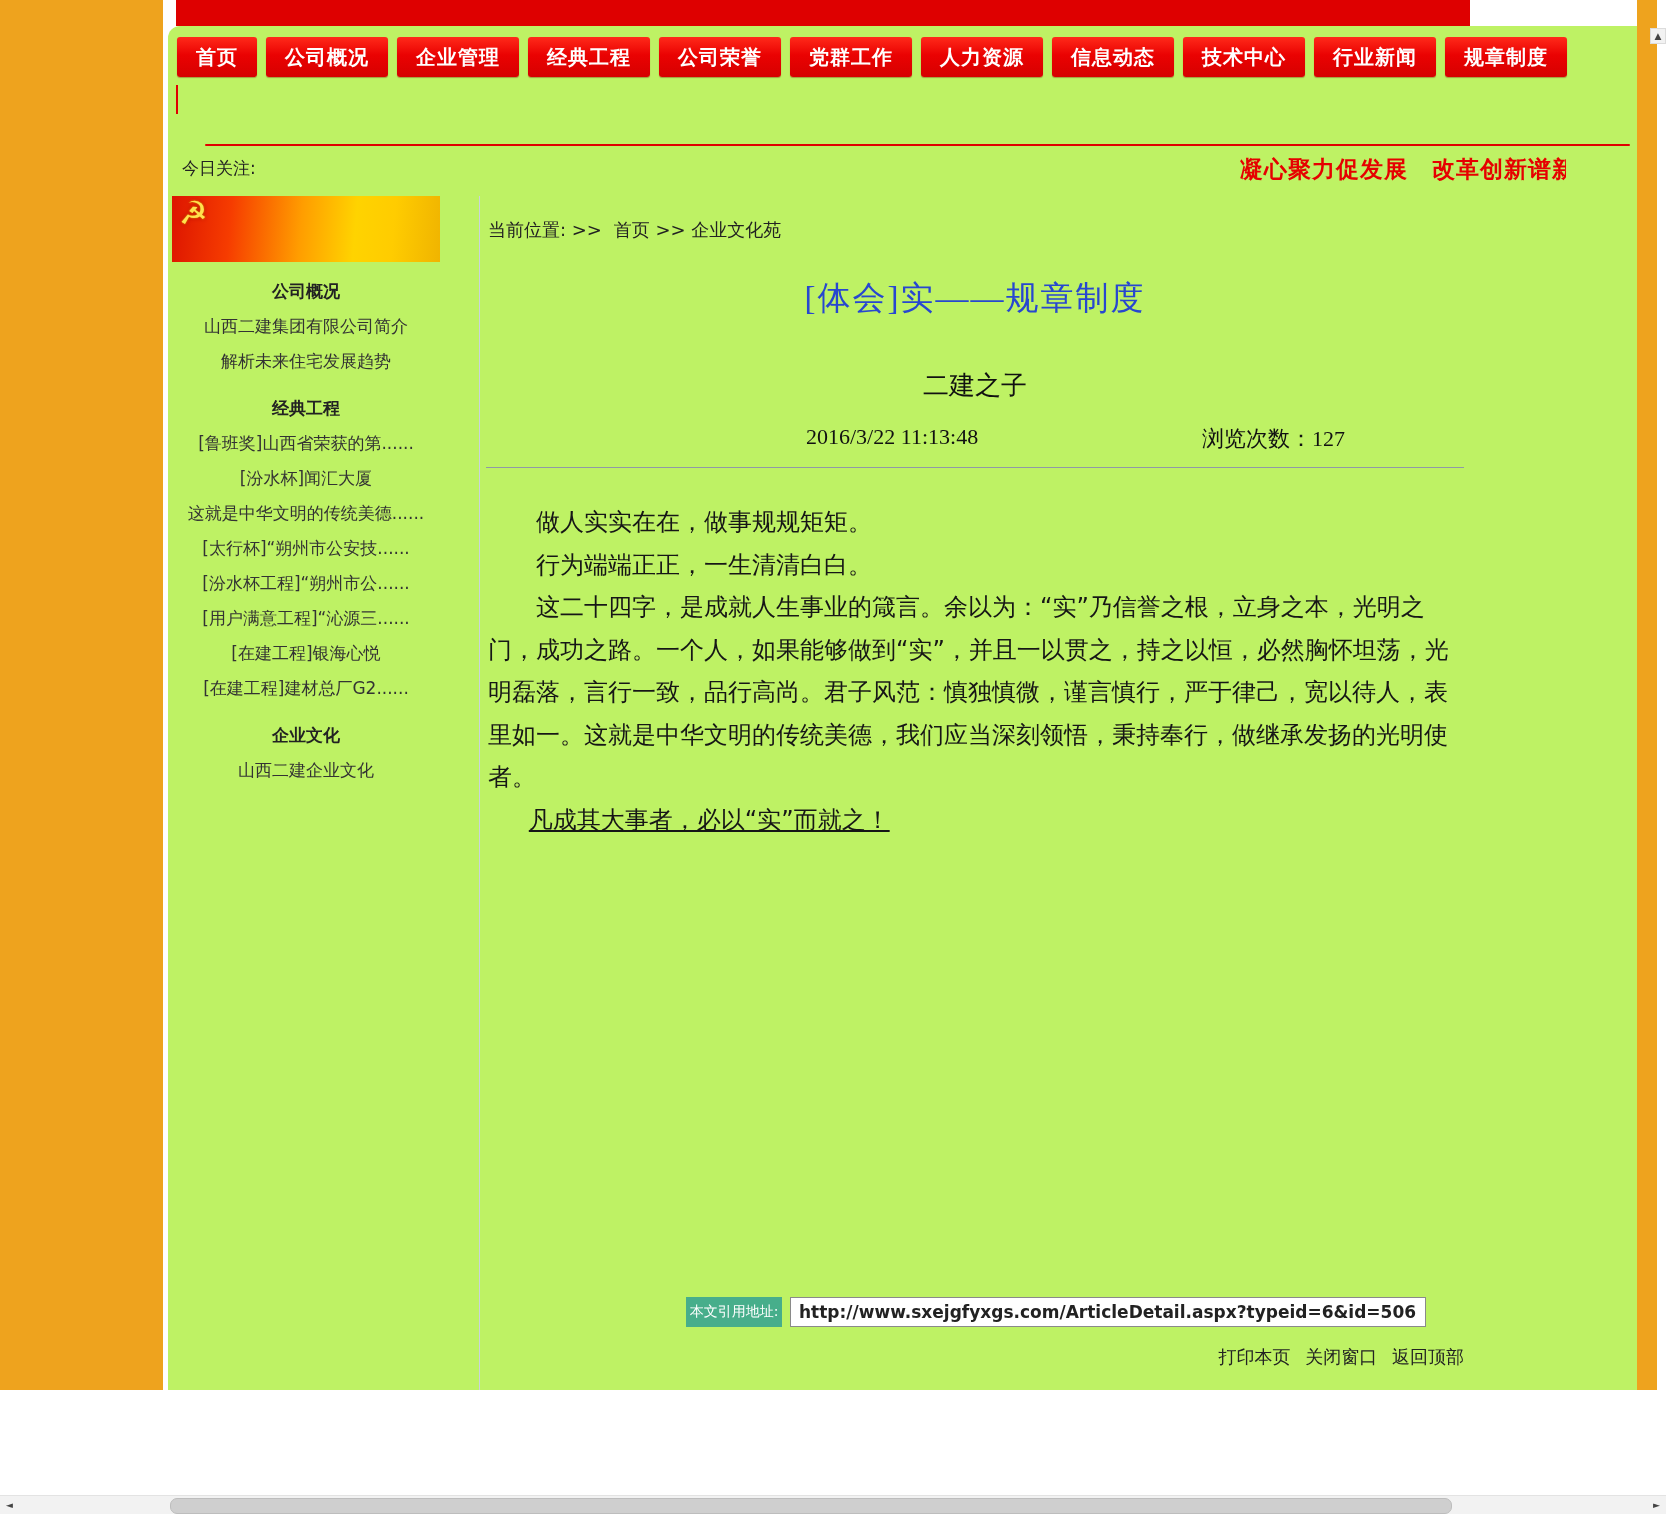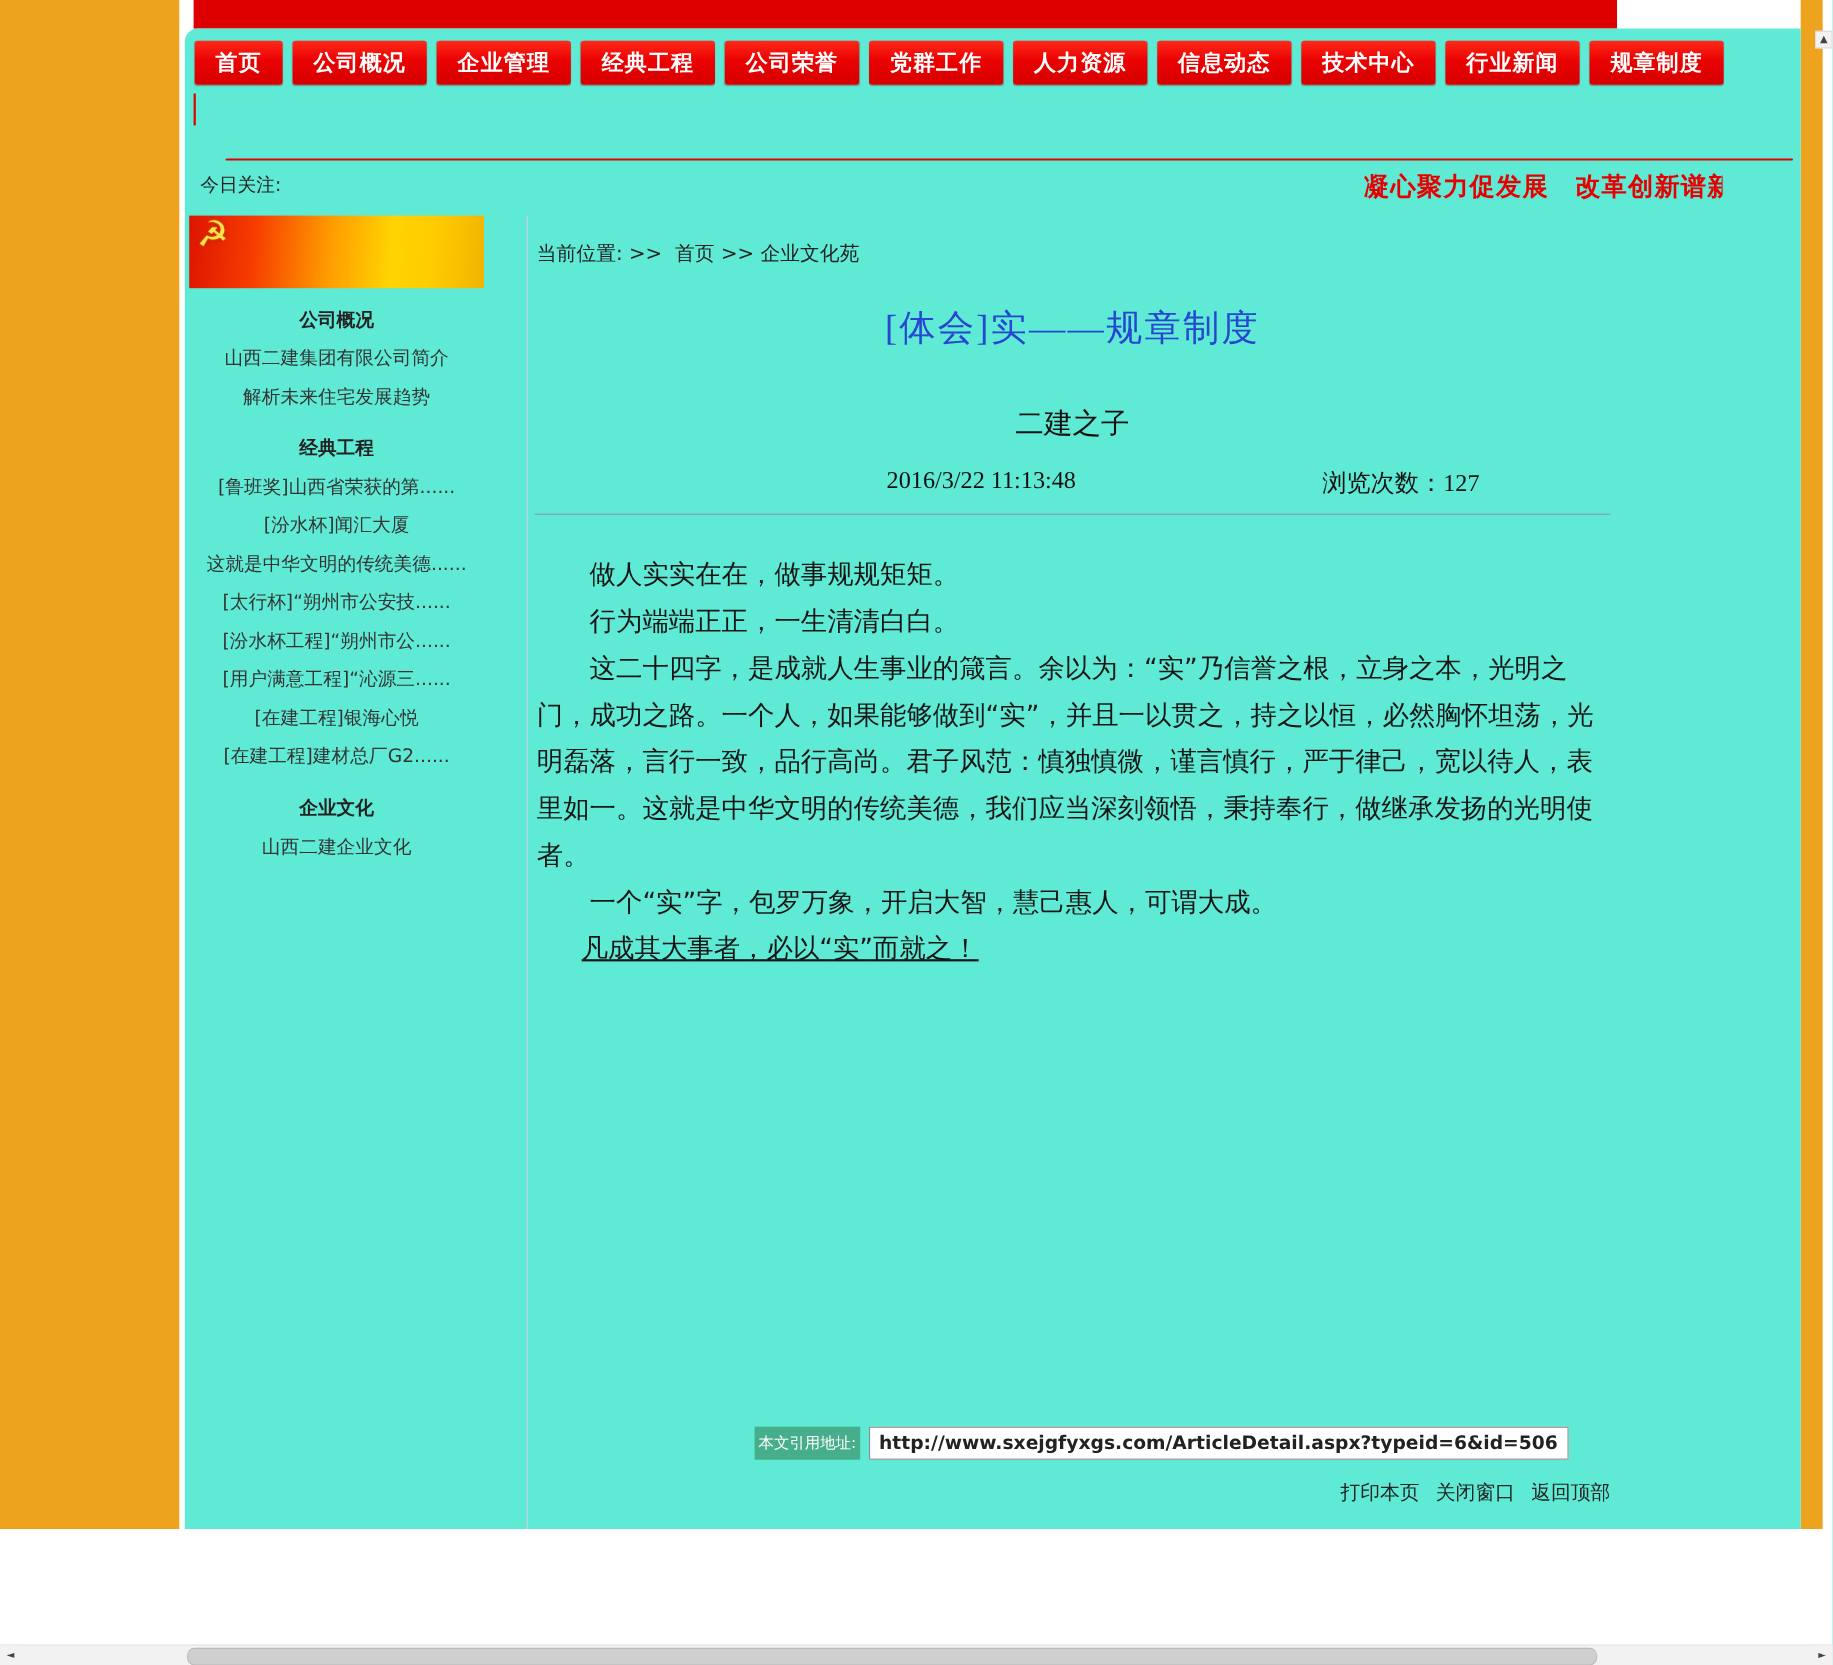--- a/index.html
+++ b/index.html
@@ -8,21 +8,21 @@
     background:#ffffff;
     font-family:"DejaVu Sans","Liberation Sans",sans-serif;
     color:#222;
   }
   .abs{position:absolute;}
 
   
   #orange-left{left:0;top:0;width:163px;height:1390px;background:#EEA31E;}
   #orange-right{left:1637px;top:0;width:20px;height:1390px;background:#EEA31E;}
   #red-top-bar{left:176px;top:0;width:1294px;height:26px;background:#DE0000;}
-  #page{left:168px;top:26px;width:1469px;height:1364px;background:#5eead4;border-radius:12px 0 0 0;}
+  #page{left:168px;top:26px;width:1469px;height:1364px;background:#bef264;border-radius:12px 0 0 0;}
 
   
   #main-nav{position:absolute;left:9px;top:11px;display:flex;gap:9px;}
   .navbtn{
     display:block;height:40px;line-height:40px;padding:0 19px;
     background:linear-gradient(180deg,#ff2a1a 0%,#ea0202 45%,#d60000 100%);
     color:#fff;font-size:20px;font-weight:bold;letter-spacing:1px;
     border-radius:3px;text-decoration:none;white-space:nowrap;
     box-shadow:0 1px 1px rgba(120,0,0,.35);
   }
@@ -183,21 +183,20 @@
     <div id="meta-row">
       <span id="article-date">2016/3/22 11:13:48</span>
       <span id="article-views">浏览次数：127</span>
     </div>
     <div id="meta-rule" class="abs"></div>
 
     <div id="article-body">
       <p>做人实实在在，做事规规矩矩。</p>
       <p>行为端端正正，一生清清白白。</p>
       <p>这二十四字，是成就人生事业的箴言。余以为：“实”乃信誉之根，立身之本，光明之门，成功之路。一个人，如果能够做到“实”，并且一以贯之，持之以恒，必然胸怀坦荡，光明磊落，言行一致，品行高尚。君子风范：慎独慎微，谨言慎行，严于律己，宽以待人，表里如一。这就是中华文明的传统美德，我们应当深刻领悟，秉持奉行，做继承发扬的光明使者。</p>
-      <p>一个“实”字，包罗万象，开启大智，慧己惠人，可谓大成。</p>
       <p class="short-indent">凡成其大事者，必以“实”而就之！</p>
     </div>
 
     <div id="cite-row">
       <span id="cite-label">本文引用地址:</span>
       <input id="cite-url" type="text" readonly="" value="http://www.sxejgfyxgs.com/ArticleDetail.aspx?typeid=6&amp;id=50672" style="">
     </div>
 
     <div id="footer-links">
       <a href="#">打印本页</a>

